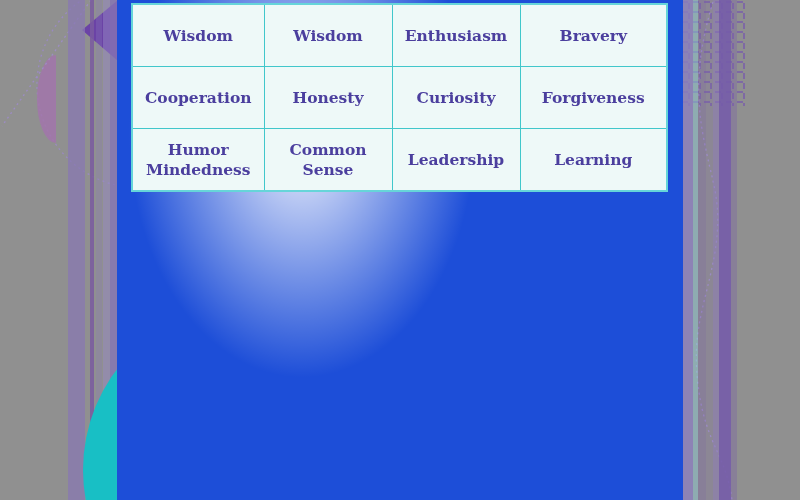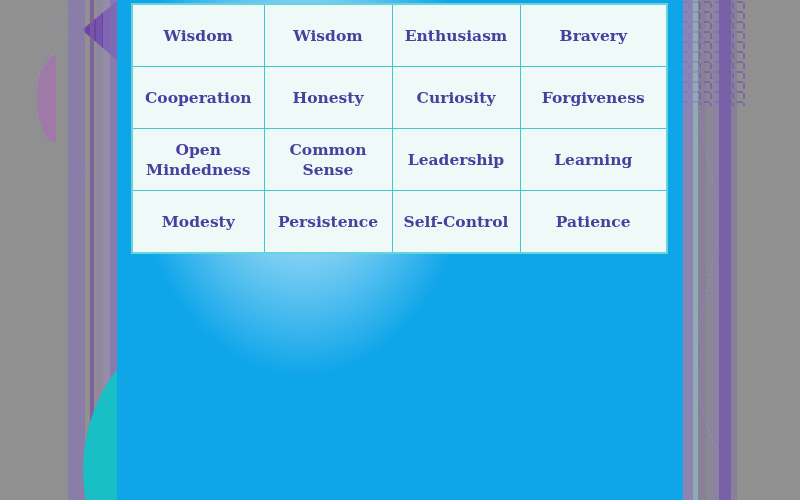--- a/index.html
+++ b/index.html
@@ -11,21 +11,21 @@
   
   .stripe{position:absolute;top:0;height:500px;}
   
   .teal-circle{
     position:absolute;left:83px;top:303px;width:334px;height:334px;
     border-radius:50%;background:#18bfc5;
   }
   
   .page{
     position:absolute;left:117px;top:0;width:566px;height:500px;
-    background:#0ea5e9;overflow:hidden;
+    background:#1d4ed8;overflow:hidden;
   }
   .page-blob{
     position:absolute;left:10px;top:-70px;width:350px;height:450px;
     background:radial-gradient(ellipse at 50% 45%, rgba(255,255,255,0.95) 0%, rgba(255,255,255,0.0) 70%);
     pointer-events:none;
   }
   table.strengths{
     position:absolute;left:14px;top:3px;
     border-collapse:collapse;table-layout:fixed;
     width:535px;
@@ -104,28 +104,22 @@
         <td>Enthusiasm</td>
         <td>Bravery</td>
       </tr>
       <tr>
         <td>Cooperation</td>
         <td>Honesty</td>
         <td>Curiosity</td>
         <td>Forgiveness</td>
       </tr>
       <tr>
-        <td>Open
+        <td>Humor
 Mindedness</td>
         <td>Common
 Sense</td>
         <td>Leadership</td>
         <td>Learning</td>
       </tr>
-      <tr>
-        <td>Modesty</td>
-        <td>Persistence</td>
-        <td>Self-Control</td>
-        <td>Patience</td>
-      </tr>
     </tbody>
   </table>
 </div>
 
 </body></html>

